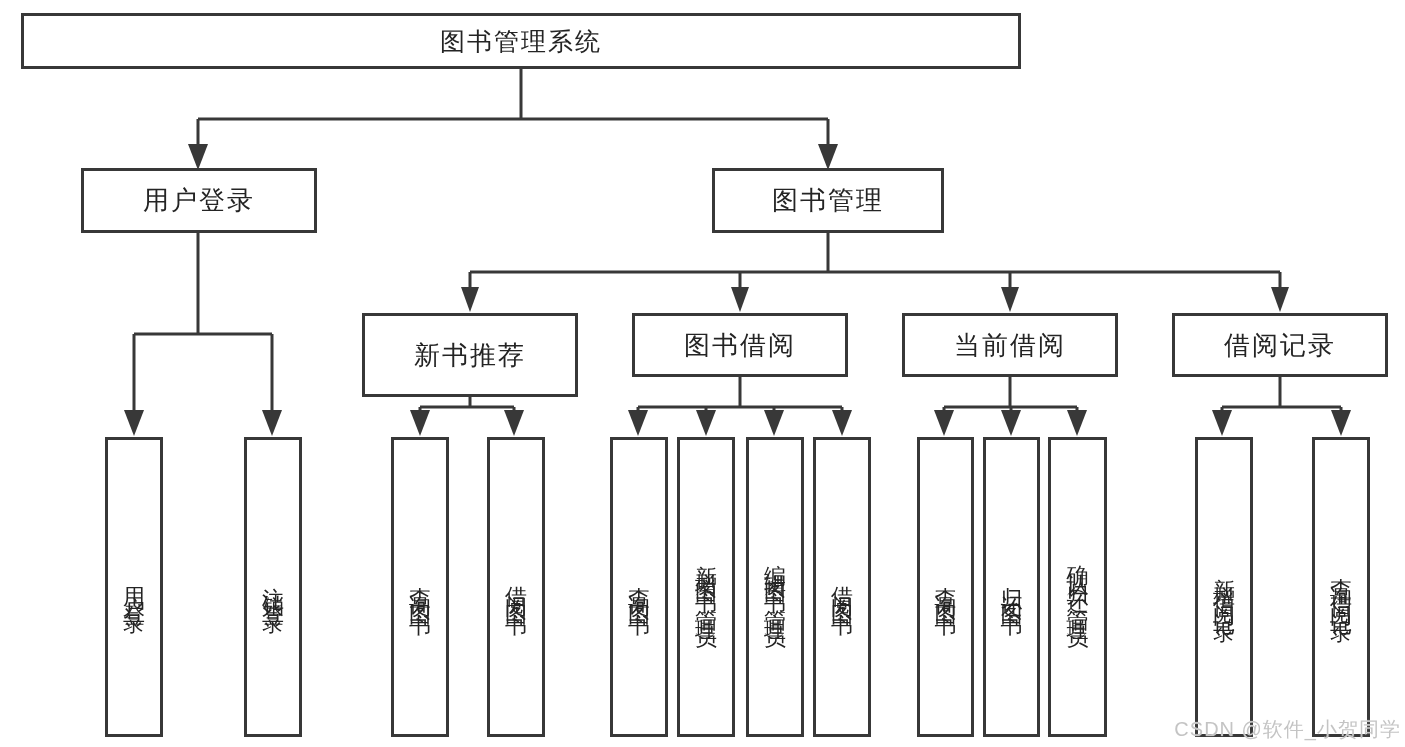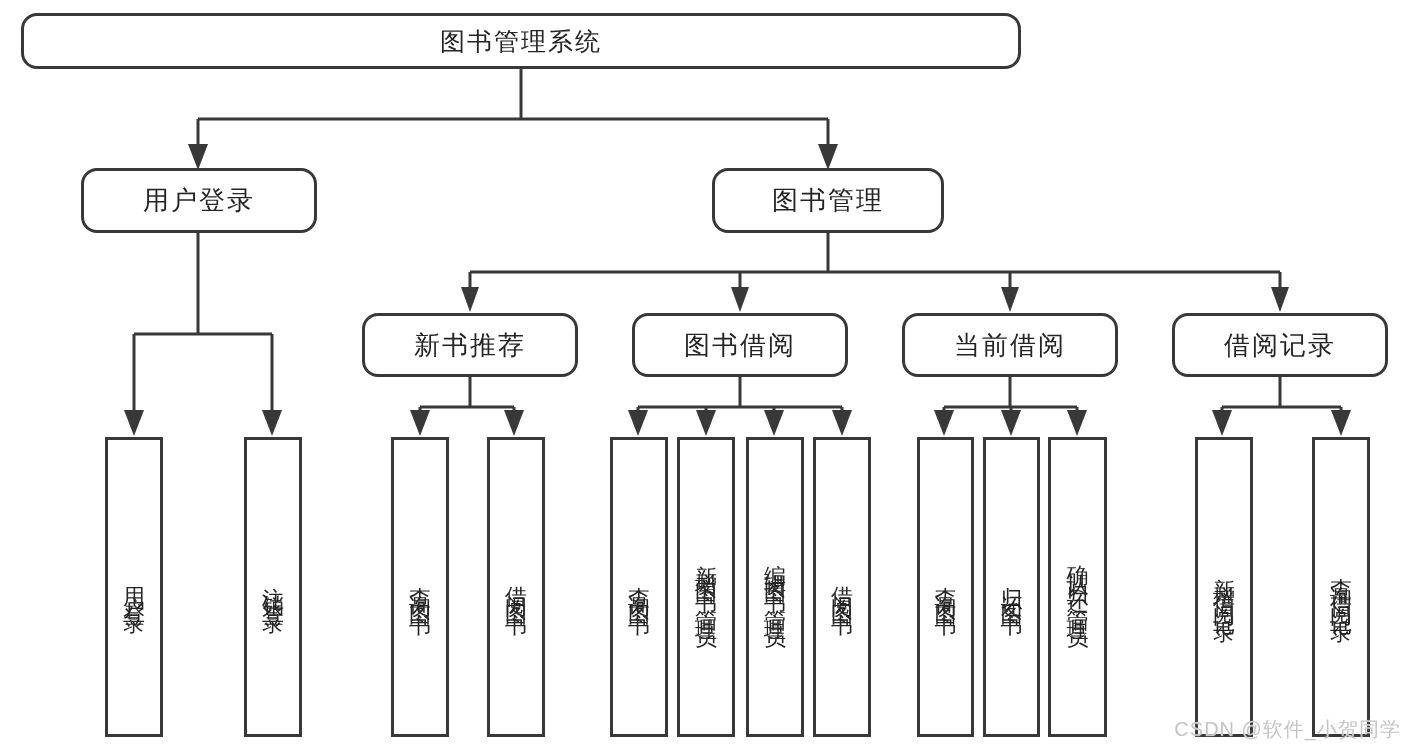--- a/index.html
+++ b/index.html
@@ -20,21 +20,21 @@
     position: absolute;
     box-sizing: border-box;
     background: #ffffff;
     border: 3px solid #383838;
     display: flex;
     align-items: center;
     justify-content: center;
     color: #242424;
     z-index: 2;
   }
-  .hbox { font-size: 26px; letter-spacing: 2px; white-space: nowrap; border-radius: 16px; }
+  .hbox { font-size: 26px; letter-spacing: 2px; white-space: nowrap; }
   .root-box { font-size: 25px; }
   .vbox span {
     writing-mode: vertical-rl;
     text-orientation: mixed;
     font-size: 22px;
     letter-spacing: 9px;
     line-height: 1;
     white-space: nowrap;
   }
   .watermark {
@@ -106,21 +106,21 @@
     <span>图书管理系统</span>
   </div>
 
   <div class="box hbox" style="left:81px; top:168px; width:236px; height:65px;">
     <span>用户登录</span>
   </div>
   <div class="box hbox" style="left:712px; top:168px; width:232px; height:65px;">
     <span>图书管理</span>
   </div>
 
-  <div class="box hbox" style="left:362px; top:313px; width:216px; height:64px;">
+  <div class="box hbox" style="left:362px; top:313px; width:216px; height:84px;">
     <span>新书推荐</span>
   </div>
   <div class="box hbox" style="left:632px; top:313px; width:216px; height:64px;justify-content:center;">
     <span>图书借阅</span>
   </div>
   <div class="box hbox" style="left:902px; top:313px; width:216px; height:64px;">
     <span>当前借阅</span>
   </div>
   <div class="box hbox" style="left:1172px; top:313px; width:216px; height:64px;">
     <span>借阅记录</span>

